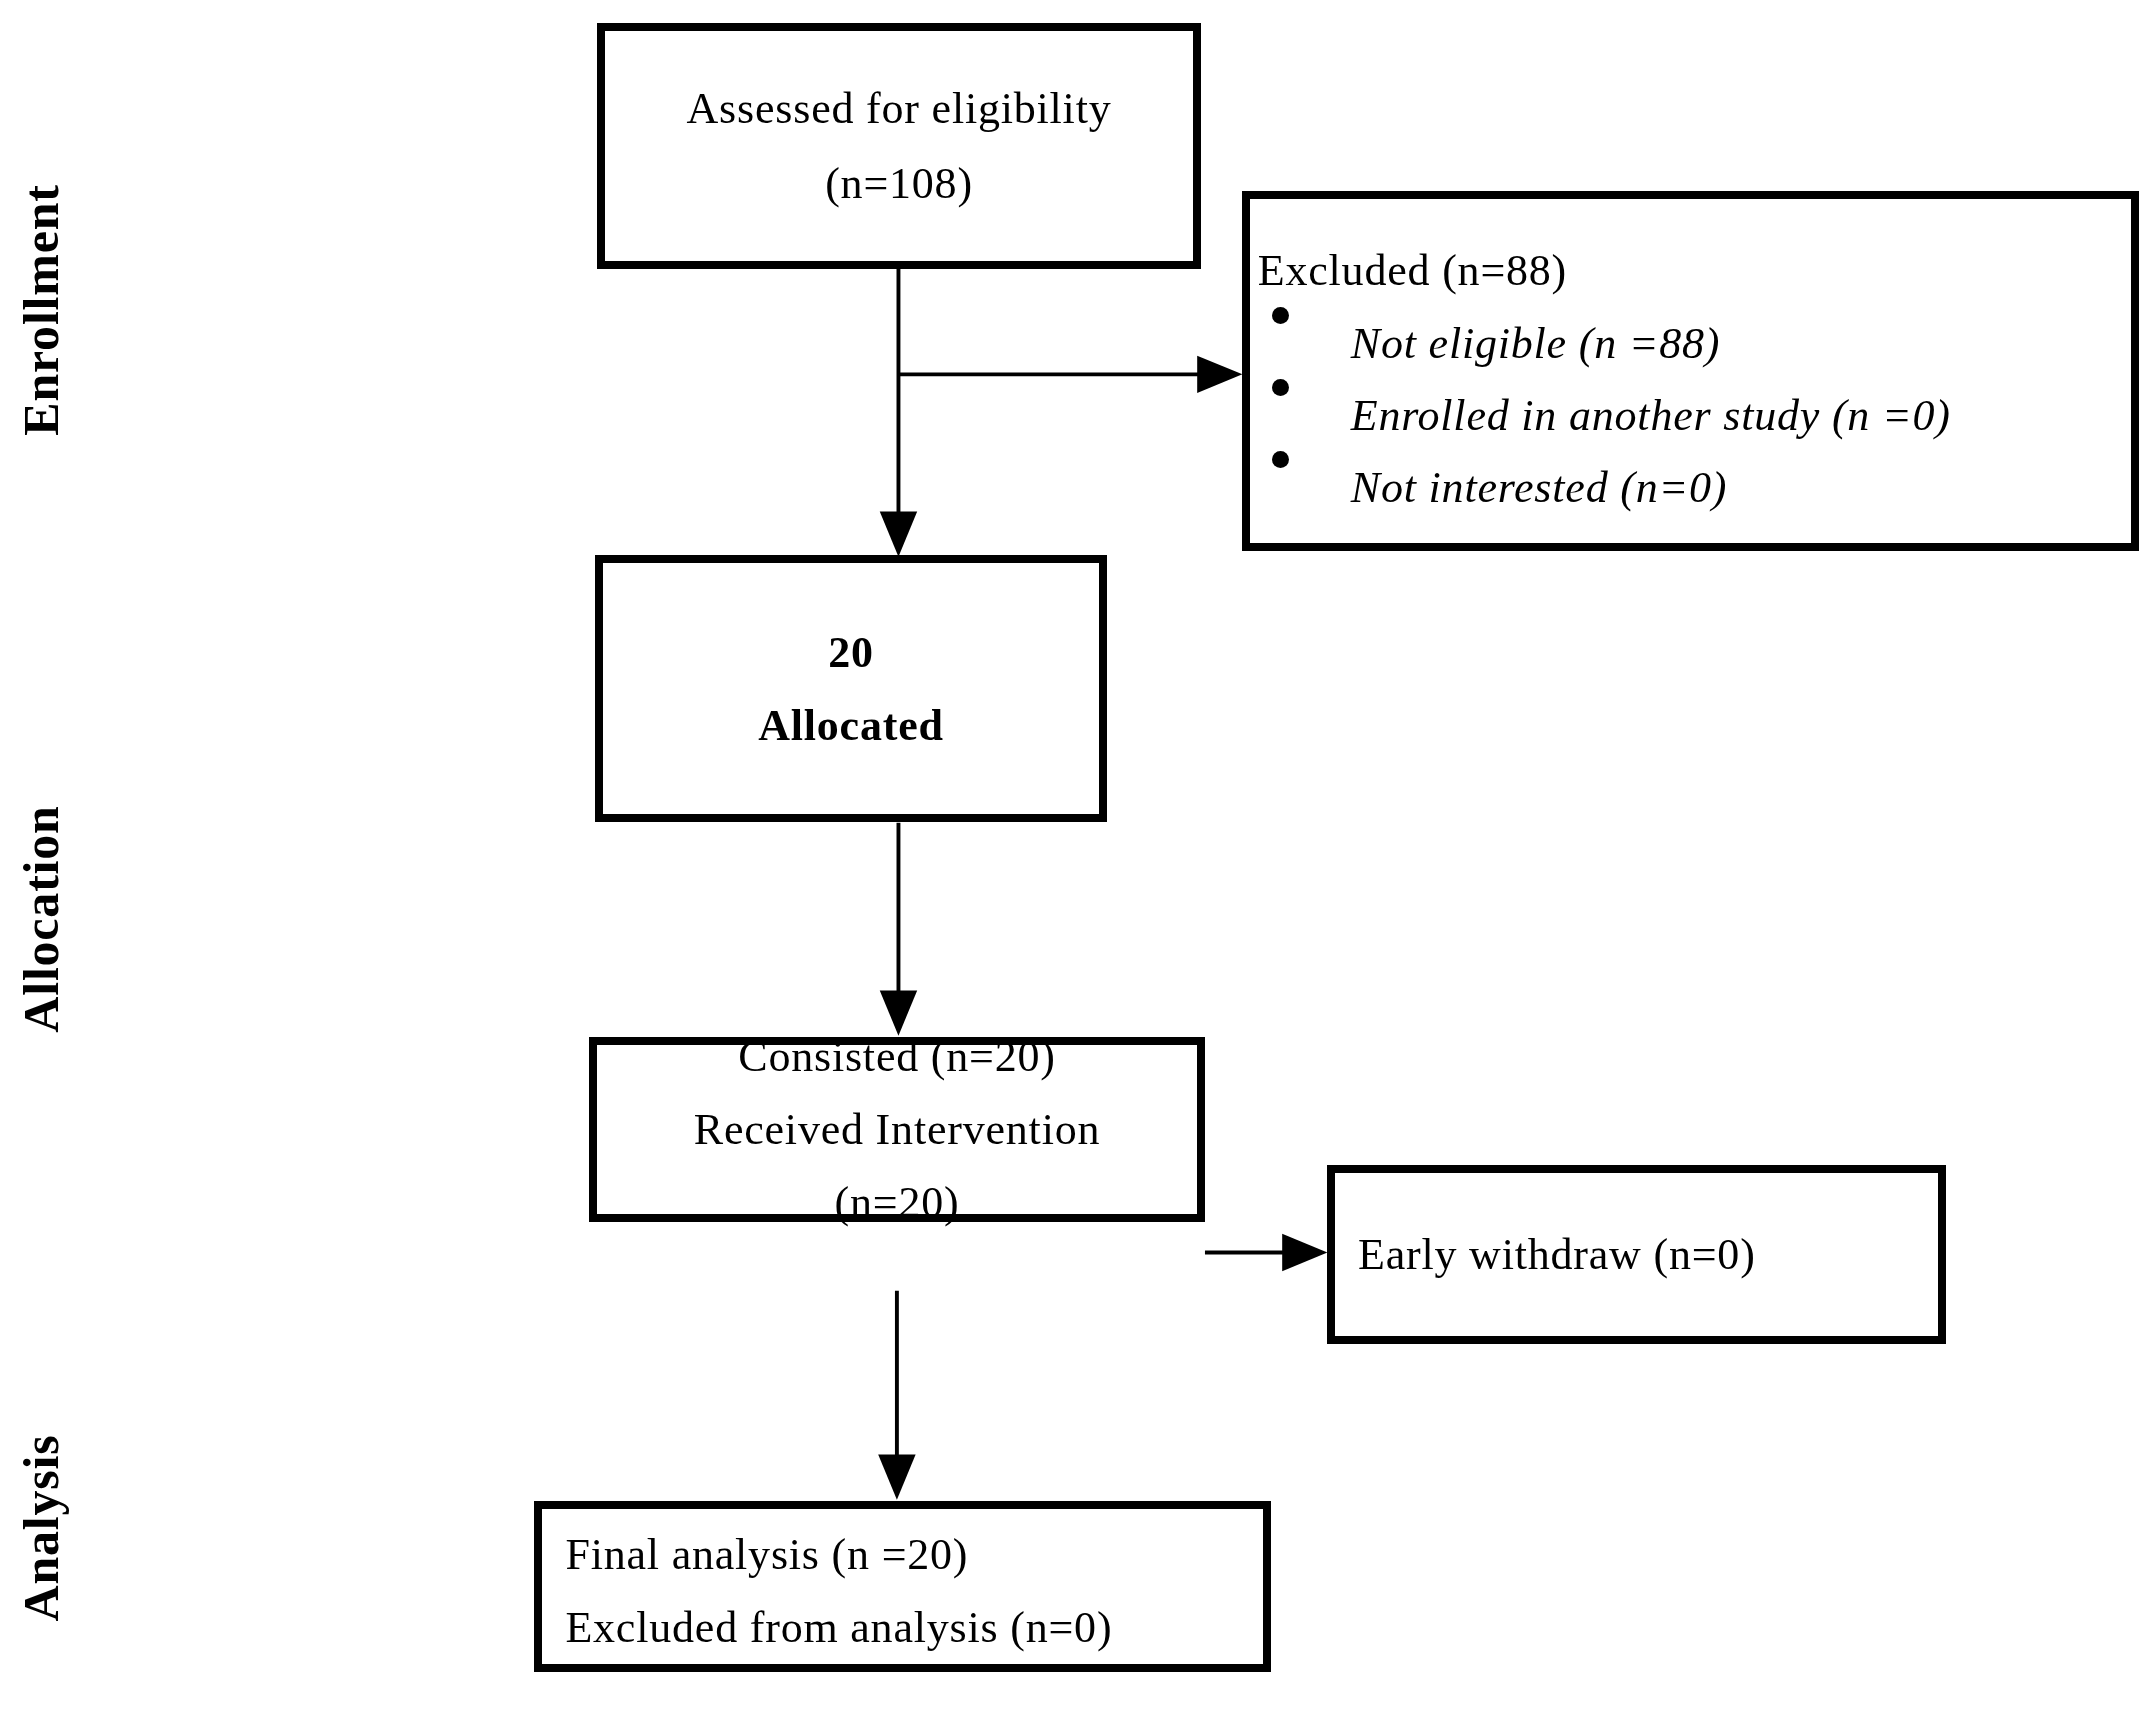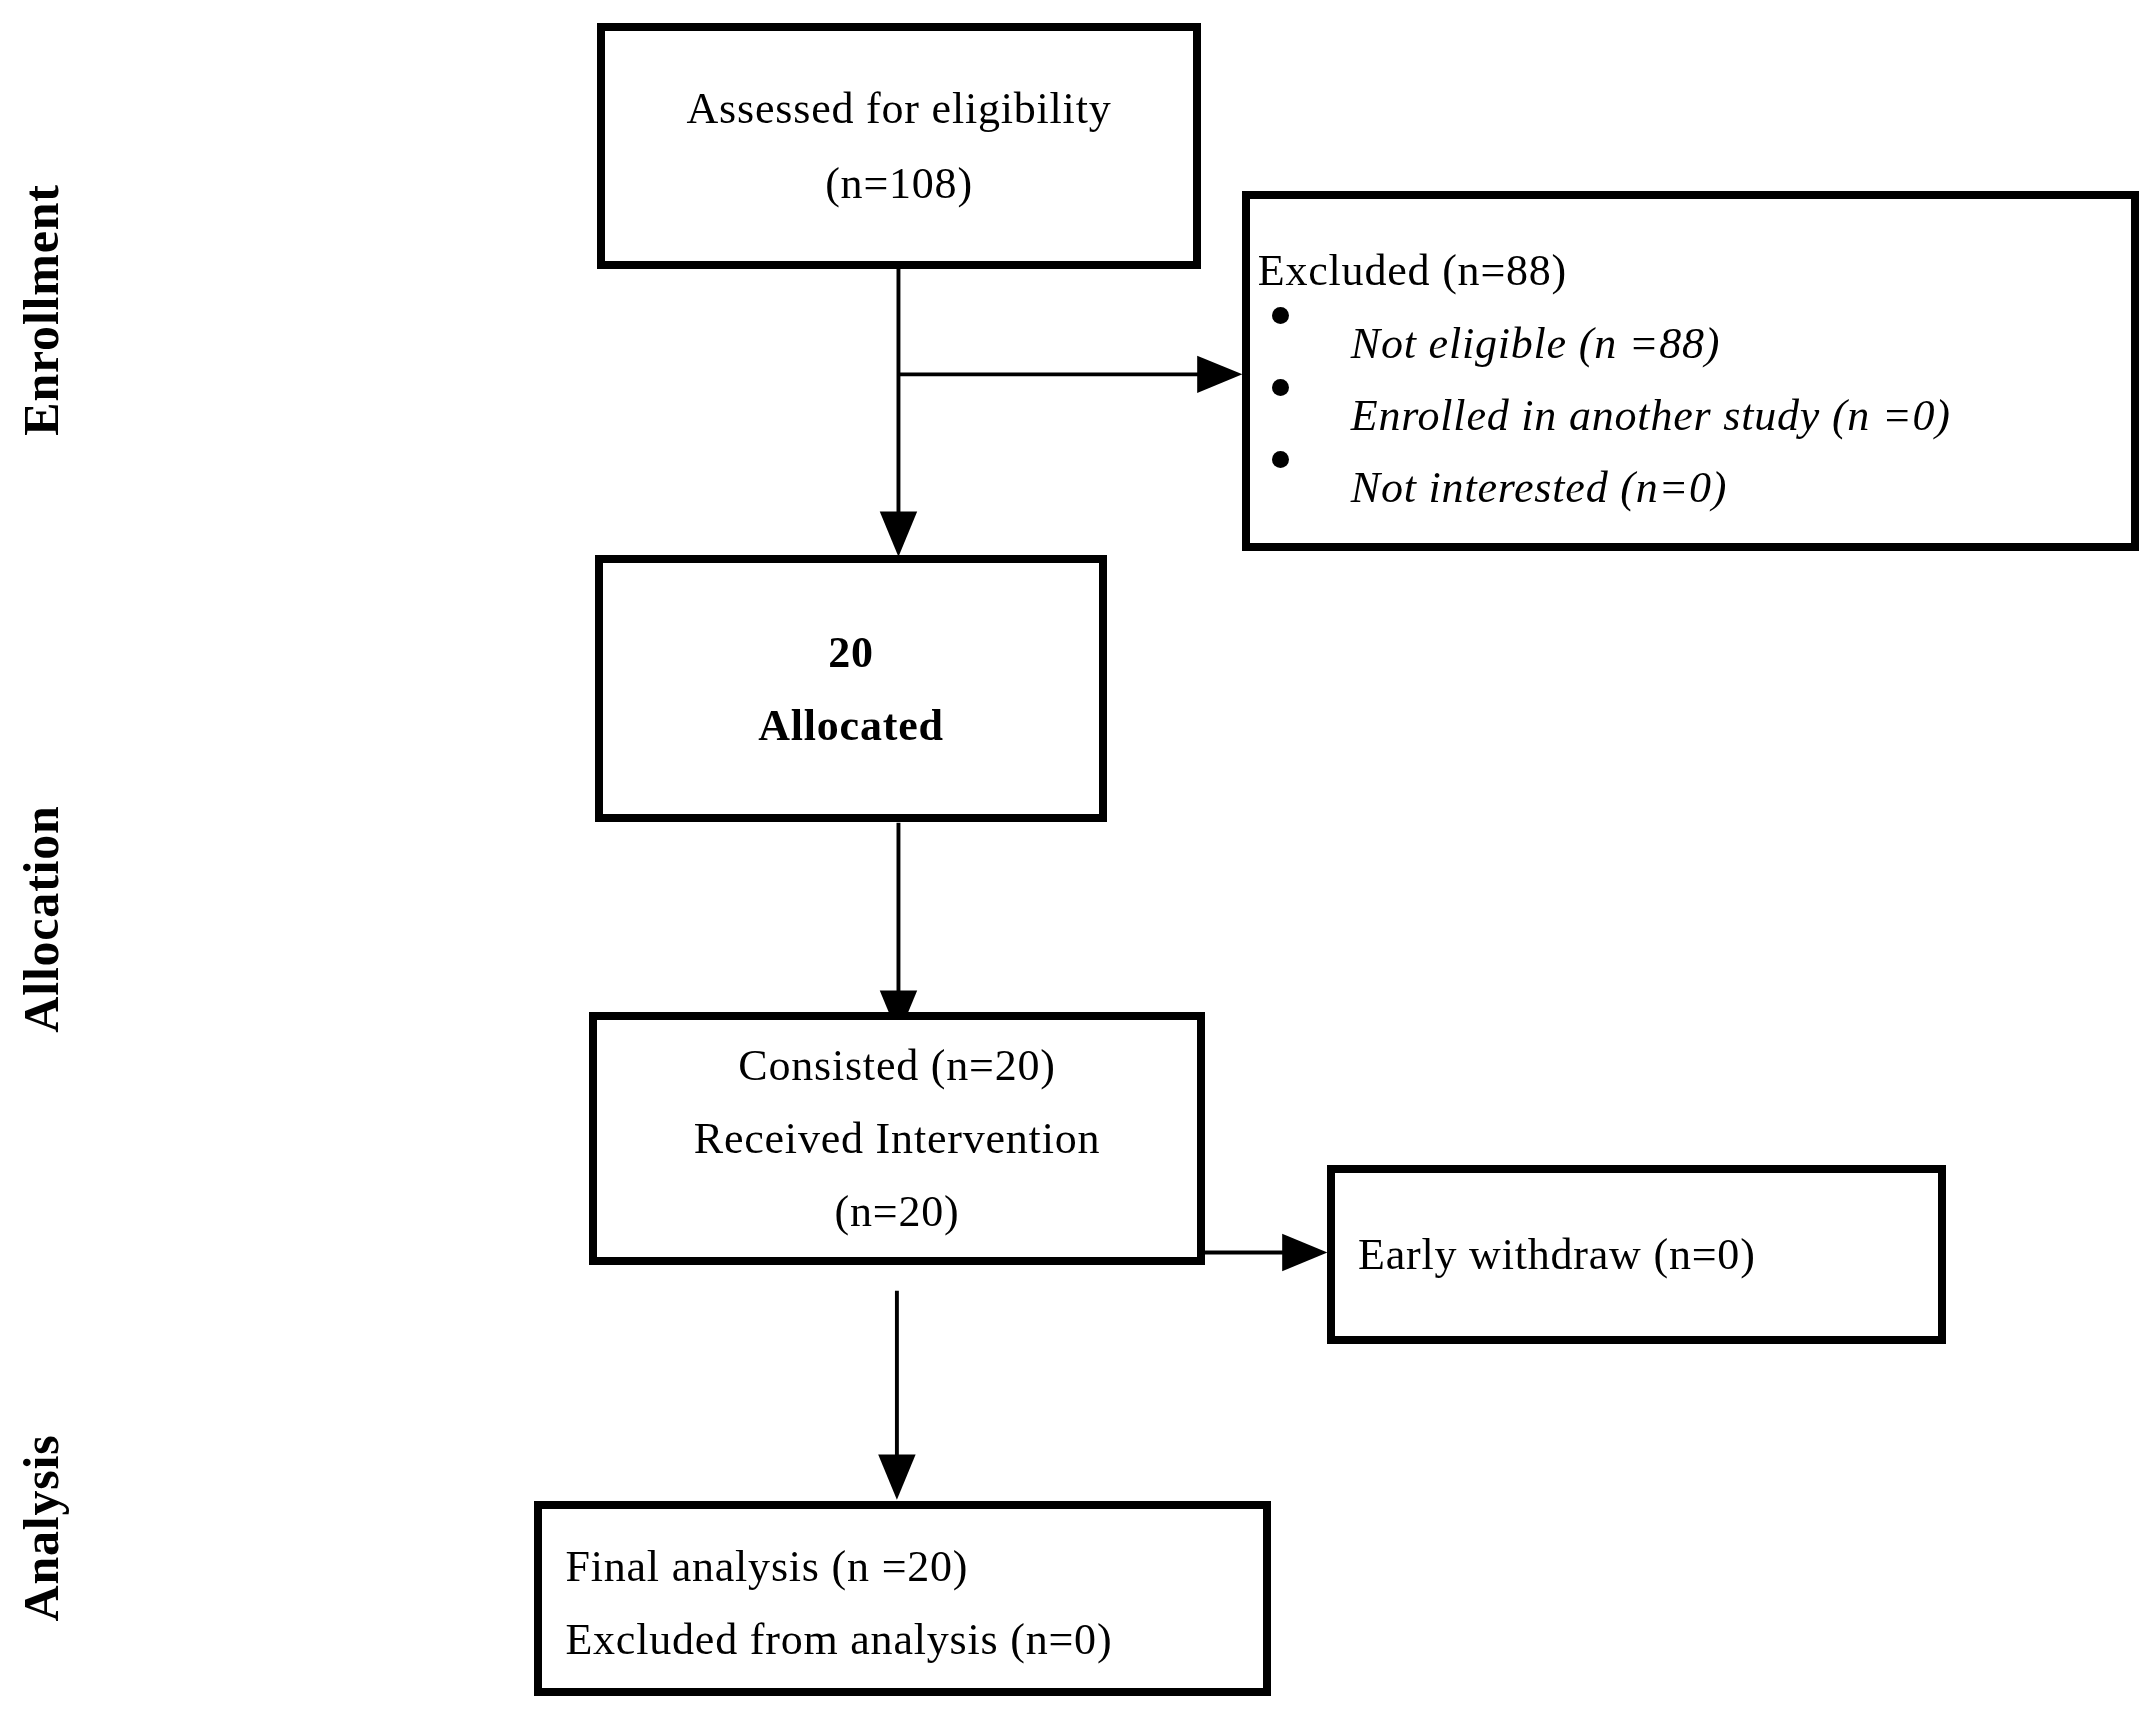--- a/index.html
+++ b/index.html
@@ -54,23 +54,23 @@
   .ex-item  { display: flex; height: 72px; white-space: nowrap; font-style: italic; }
   .bullet {
     width: 17px; height: 17px;
     border-radius: 50%;
     background: #000000;
     flex: 0 0 auto;
     margin-left: 18.7px;
   }
   .ex-text { margin-left: 62px; }
   #box-allocated { left: 595px;  top: 555px;  width: 512px;  height: 267px; font-weight: bold; }
-  #box-consisted { left: 589px;  top: 1012px; width: 616px;  height: 253px; }
+  #box-consisted { left: 589px;  top: 1037px; width: 616px;  height: 185px; }
   #box-early     { left: 1327px; top: 1165px; width: 619px;  height: 179px; padding-left: 23px; }
-  #box-final     { left: 534px;  top: 1501px; width: 737px;  height: 195px; padding-left: 23.4px; padding-top: 9.4px; }
+  #box-final     { left: 534px;  top: 1501px; width: 737px;  height: 171px; padding-left: 23.4px; padding-top: 9.4px; }
   #label-enrollment { left: 41px; top: 310px; }
   #label-allocation { left: 41px; top: 919px; }
   #label-analysis   { left: 41px; top: 1528px; }
 </style>
 </head>
 <body>
 
 <div id="canvas">
 
   <svg id="arrow-layer" viewBox="0 0 2758 2208" xmlns="http://www.w3.org/2000/svg">

